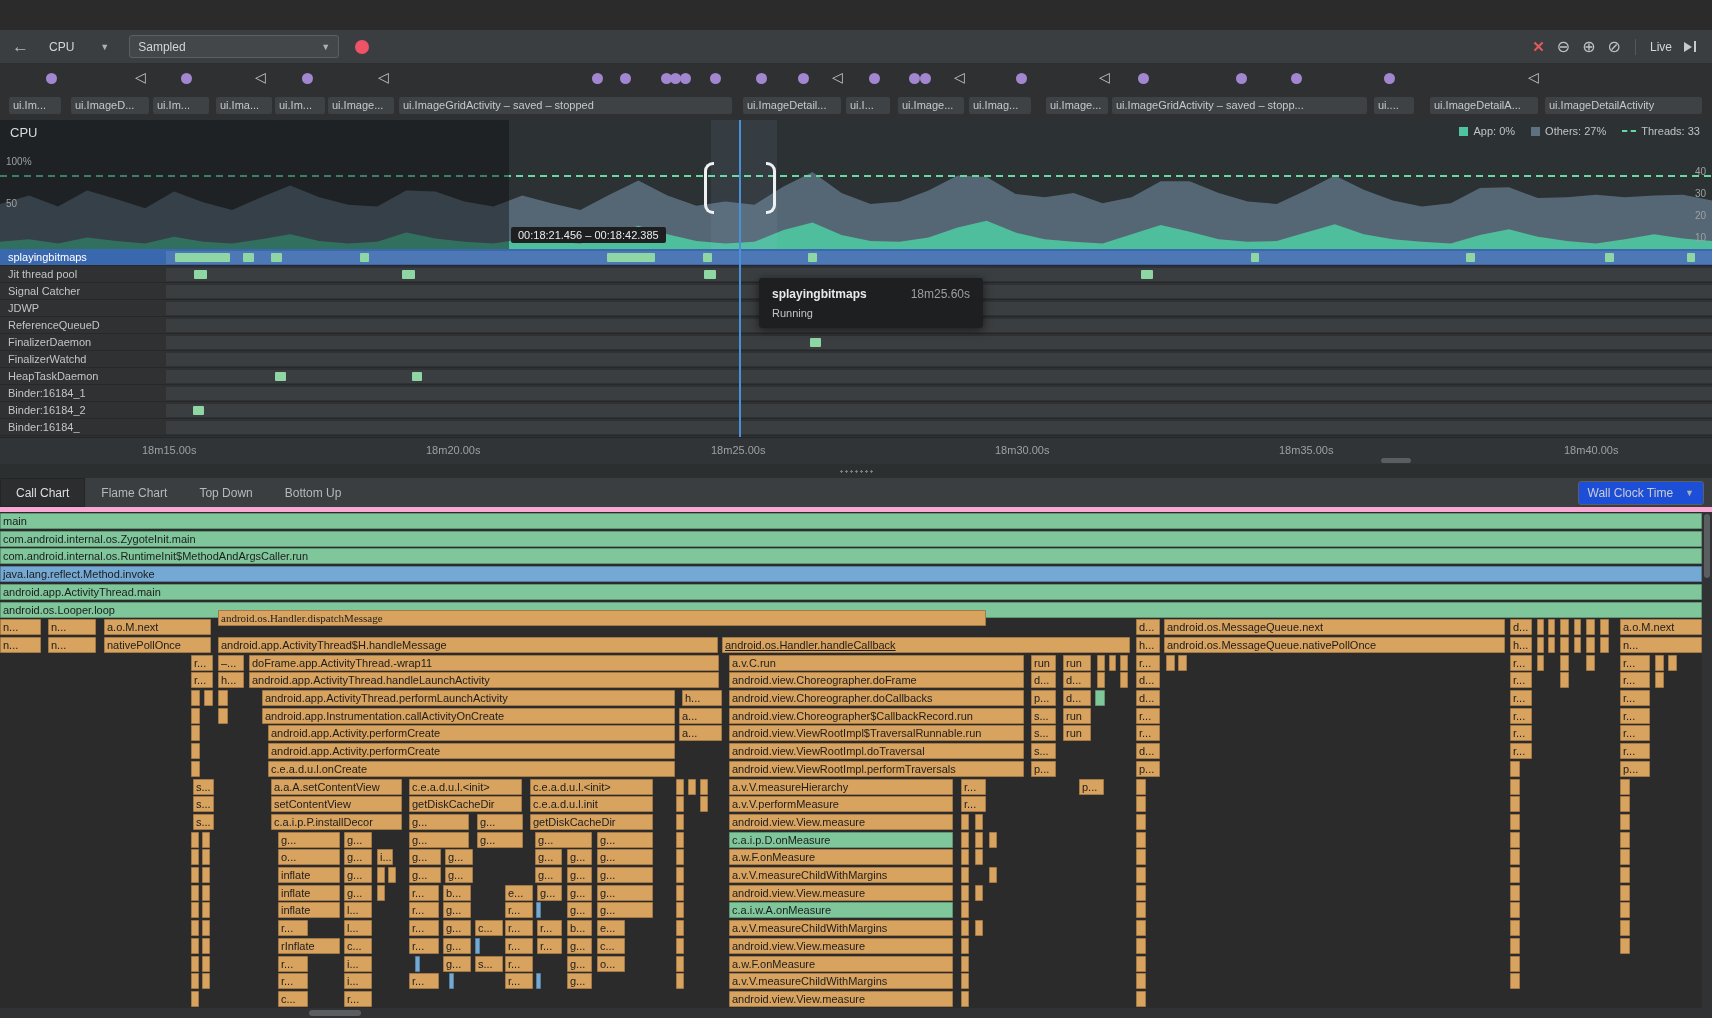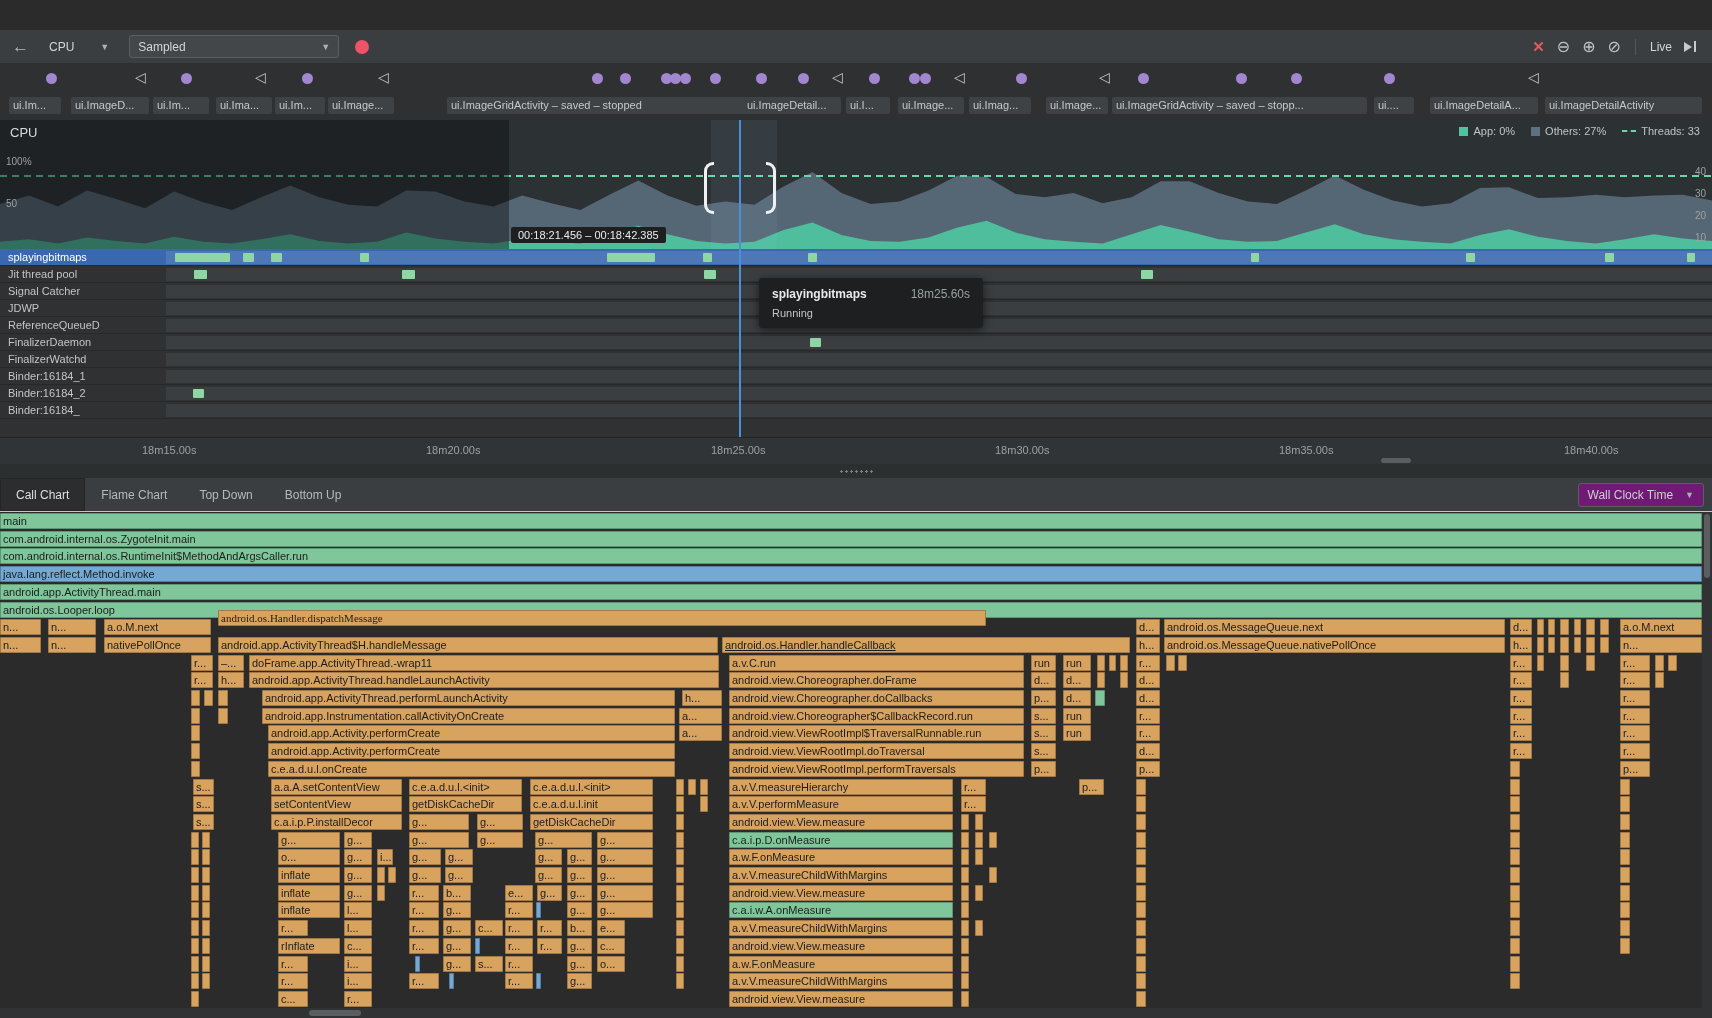--- a/index.html
+++ b/index.html
@@ -74,25 +74,25 @@
   
   .taxis{position:absolute;left:0;top:437px;width:100%;height:27px;background:#313437;border-top:1px solid #232526}
   .tick{position:absolute;top:6px;font-size:11px;color:#9da0a2;white-space:nowrap}
   .tpill{position:absolute;left:1381px;top:20px;width:30px;height:5px;background:#5a5e60;border-radius:3px}
 
   
   .divider{position:absolute;left:0;top:464px;width:100%;height:14px;background:#2c2f30;display:flex;align-items:center;justify-content:center}
   .grip{width:34px;height:5px;background:radial-gradient(circle,#7a7e80 1px,transparent 1.4px);background-size:5px 5px}
 
   
-  .tabbar{position:absolute;left:0;top:478px;width:100%;height:34px;background:#3b3e40;border-bottom:1px solid #f9a8d4;
+  .tabbar{position:absolute;left:0;top:478px;width:100%;height:34px;background:#3b3e40;border-bottom:5px solid #f9a8d4;
     display:flex;align-items:stretch;box-sizing:border-box}
   .tab{display:flex;align-items:center;padding:0 16px;font-size:12px;color:#b6b9bb}
   .tab.active{background:#2b2d2e;color:#dddfe1;box-shadow:inset 0 0 0 1px #232527}
-  .clock{margin-left:auto;margin-right:8px;align-self:center;border:1px solid #5b5f61;background:#701a75;border-radius:3px;height:24px;
+  .clock{margin-left:auto;margin-right:8px;align-self:center;border:1px solid #5b5f61;background:#1d4ed8;border-radius:3px;height:24px;
     display:flex;align-items:center;gap:12px;padding:0 9px;font-size:12px;color:#cbced0;box-sizing:border-box}
   .clock .caret{font-size:9px;color:#aeb1b3}
 
   
   .cc{position:absolute;left:0;top:512px;width:100%;height:506px;background:#2b2b2b;overflow:hidden}
   .bar{position:absolute;height:16px;line-height:16px;font-size:11px;color:#1d1d1d;padding-left:3px;box-sizing:border-box;
     overflow:hidden;white-space:nowrap;box-shadow:inset 0 0 0 1px rgba(0,0,0,.25);border-radius:1px}
   .cg{background:#7fc69b}.cb{background:#74a9d4}.co{background:#d8a25f}
   .vsb{position:absolute;right:0;top:0;width:10px;height:100%;background:#303234}
   .vsb .thumb{position:absolute;left:2px;top:2px;width:6px;height:64px;background:#5a5e60;border-radius:3px}
@@ -155,21 +155,21 @@
       <div class="marker" style="left: 832px;">◁</div>
       <div class="marker" style="left: 954px;">◁</div>
       <div class="marker" style="left: 1099px;">◁</div>
       <div class="marker" style="left: 1528px;">◁</div>
       <div class="activity" style="left: 9px; width: 52px;">ui.Im...</div>
       <div class="activity" style="left: 71px; width: 78px;">ui.ImageD...</div>
       <div class="activity" style="left: 153px; width: 56px;">ui.Im...</div>
       <div class="activity" style="left: 216px; width: 56px;">ui.Ima...</div>
       <div class="activity" style="left: 275px; width: 50px;">ui.Im...</div>
       <div class="activity" style="left: 328px; width: 66px;">ui.Image...</div>
-      <div class="activity" style="left: 399px; width: 333px; margin-left: 48px;">ui.ImageGridActivity – saved – stopped</div>
+      <div class="activity" style="left: 399px; width: 333px;">ui.ImageGridActivity – saved – stopped</div>
       <div class="activity" style="left: 743px; width: 98px;">ui.ImageDetail...</div>
       <div class="activity" style="left: 846px; width: 44px;">ui.I...</div>
       <div class="activity" style="left: 898px; width: 66px;">ui.Image...</div>
       <div class="activity" style="left: 969px; width: 62px;">ui.Imag...</div>
       <div class="activity" style="left: 1046px; width: 62px;">ui.Image...</div>
       <div class="activity" style="left: 1112px; width: 255px;">ui.ImageGridActivity – saved – stopp...</div>
       <div class="activity" style="left: 1374px; width: 40px;">ui....</div>
       <div class="activity" style="left: 1430px; width: 108px;">ui.ImageDetailA...</div>
       <div class="activity" style="left: 1545px; width: 157px;">ui.ImageDetailActivity</div>
     </div>
@@ -248,20 +248,27 @@
       </div>
       <div class="trow">
         <span class="tl">FinalizerDaemon</span>
         <div class="track">
           <div class="seg" style="left: 644px; width: 11px;"></div>
         </div>
       </div>
       <div class="trow">
         <span class="tl">FinalizerWatchd</span>
         <div class="track"></div>
+      </div>
+      <div class="trow">
+        <span class="tl">HeapTaskDaemon</span>
+        <div class="track">
+          <div class="seg" style="left: 109px; width: 11px;"></div>
+          <div class="seg" style="left: 246px; width: 10px;"></div>
+        </div>
       </div>
       <div class="trow">
         <span class="tl">Binder:16184_1</span>
         <div class="track"></div>
       </div>
       <div class="trow">
         <span class="tl">Binder:16184_2</span>
         <div class="track">
           <div class="seg" style="left: 27px; width: 11px;"></div>
         </div>

